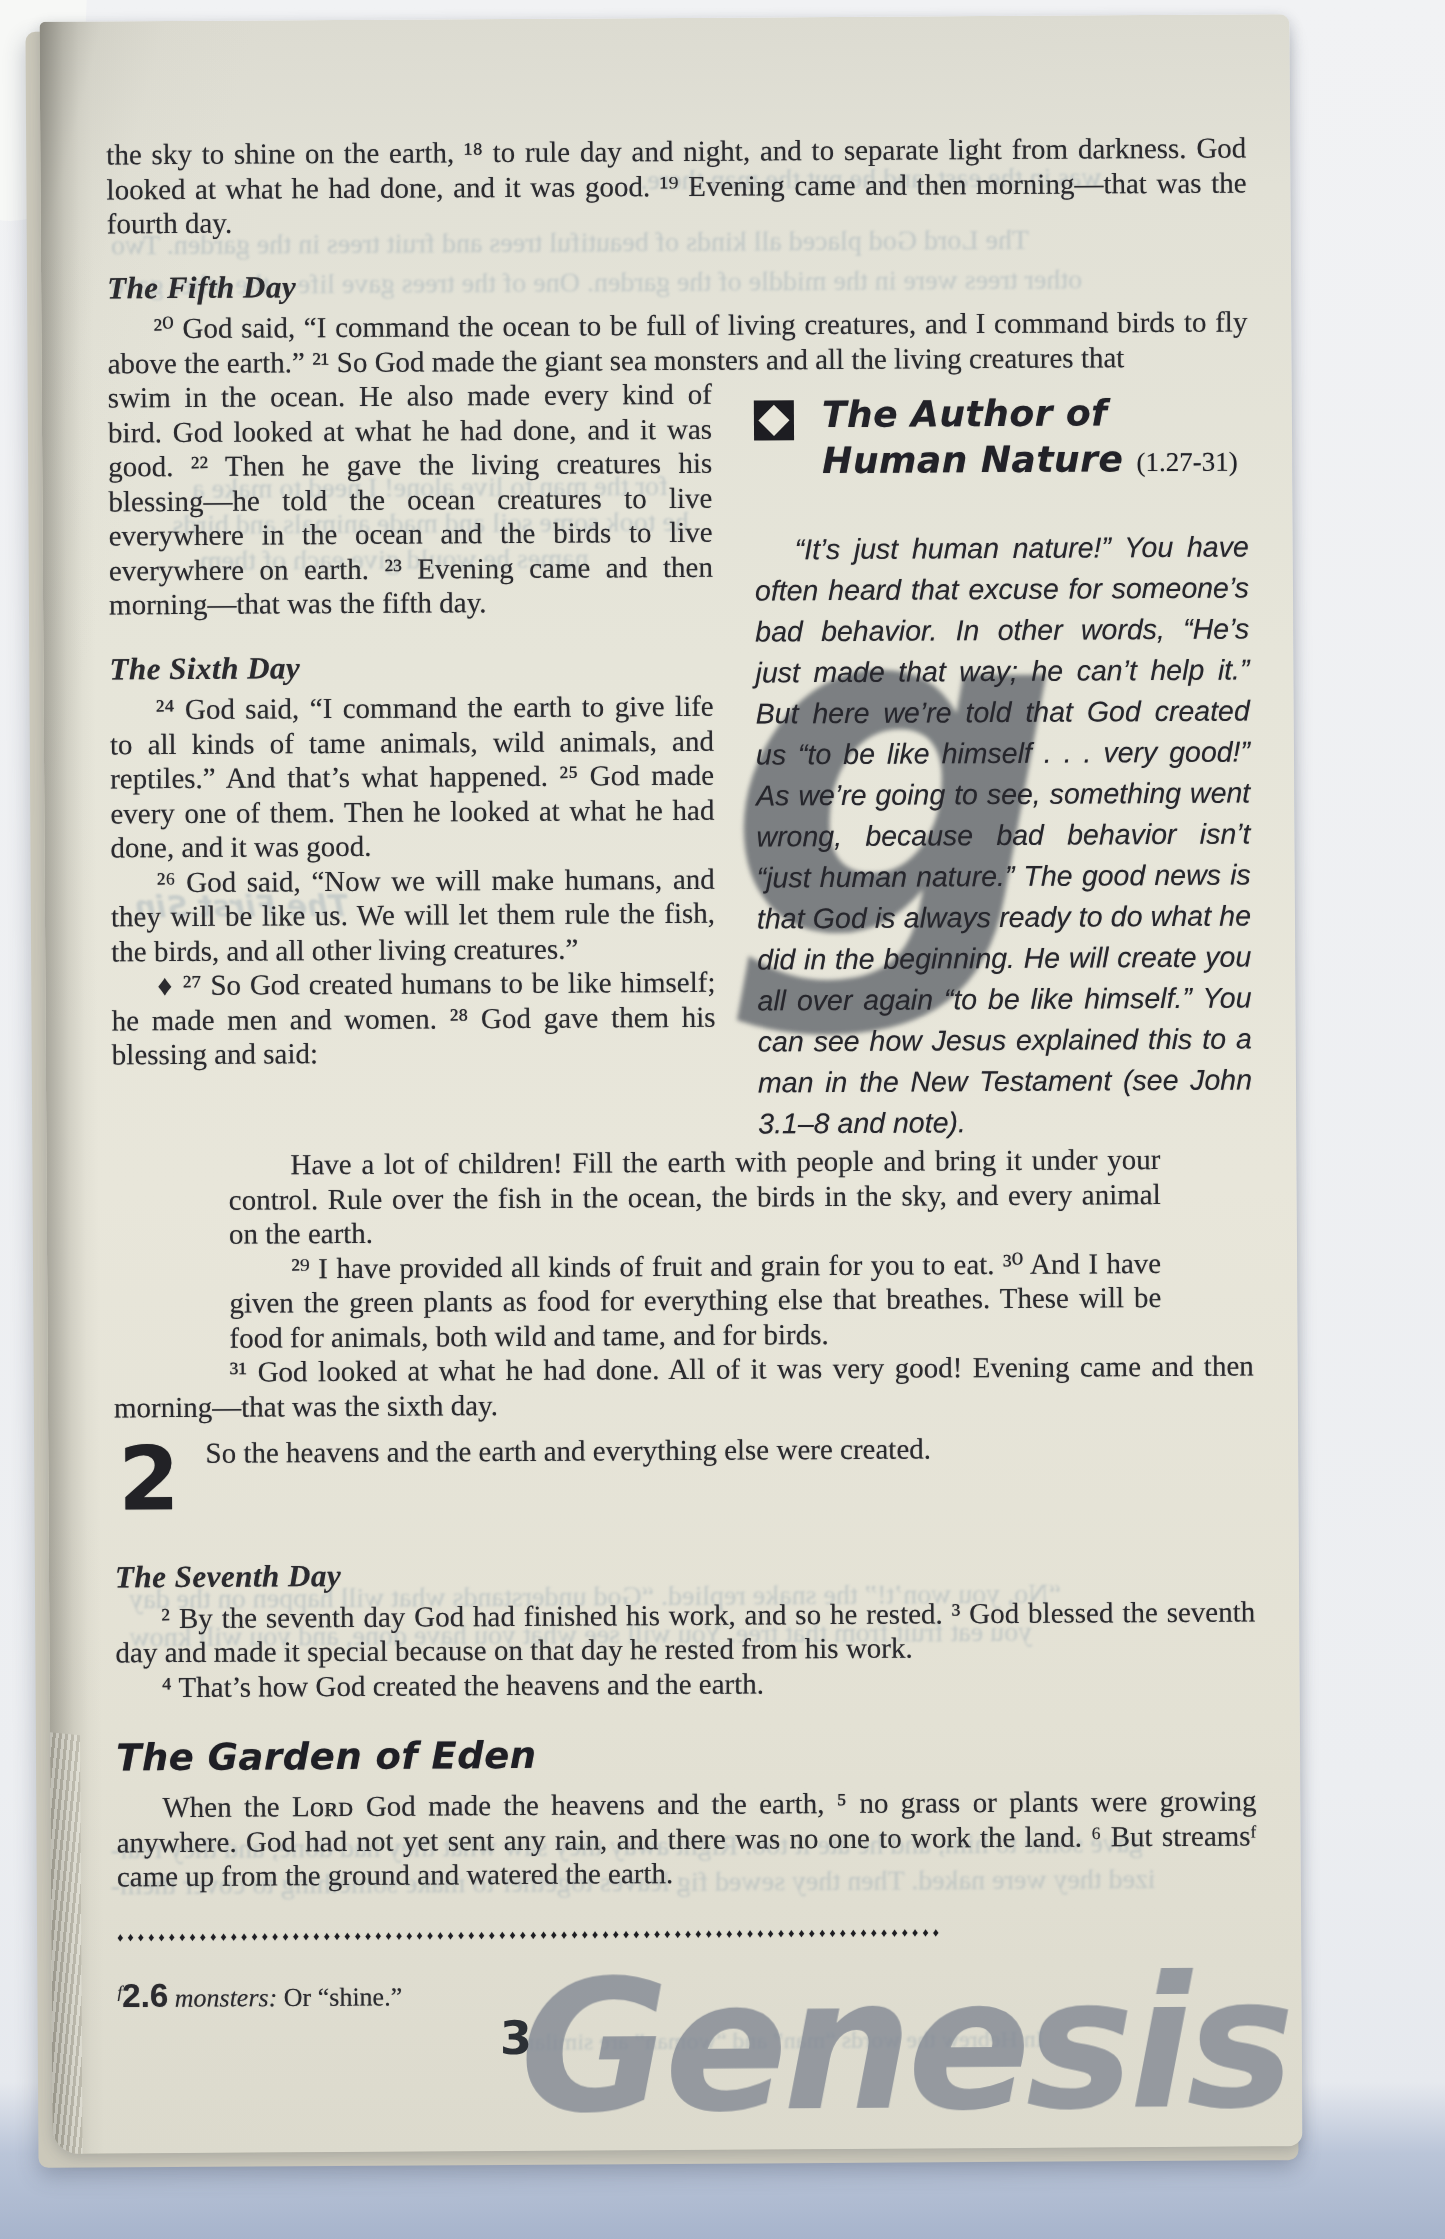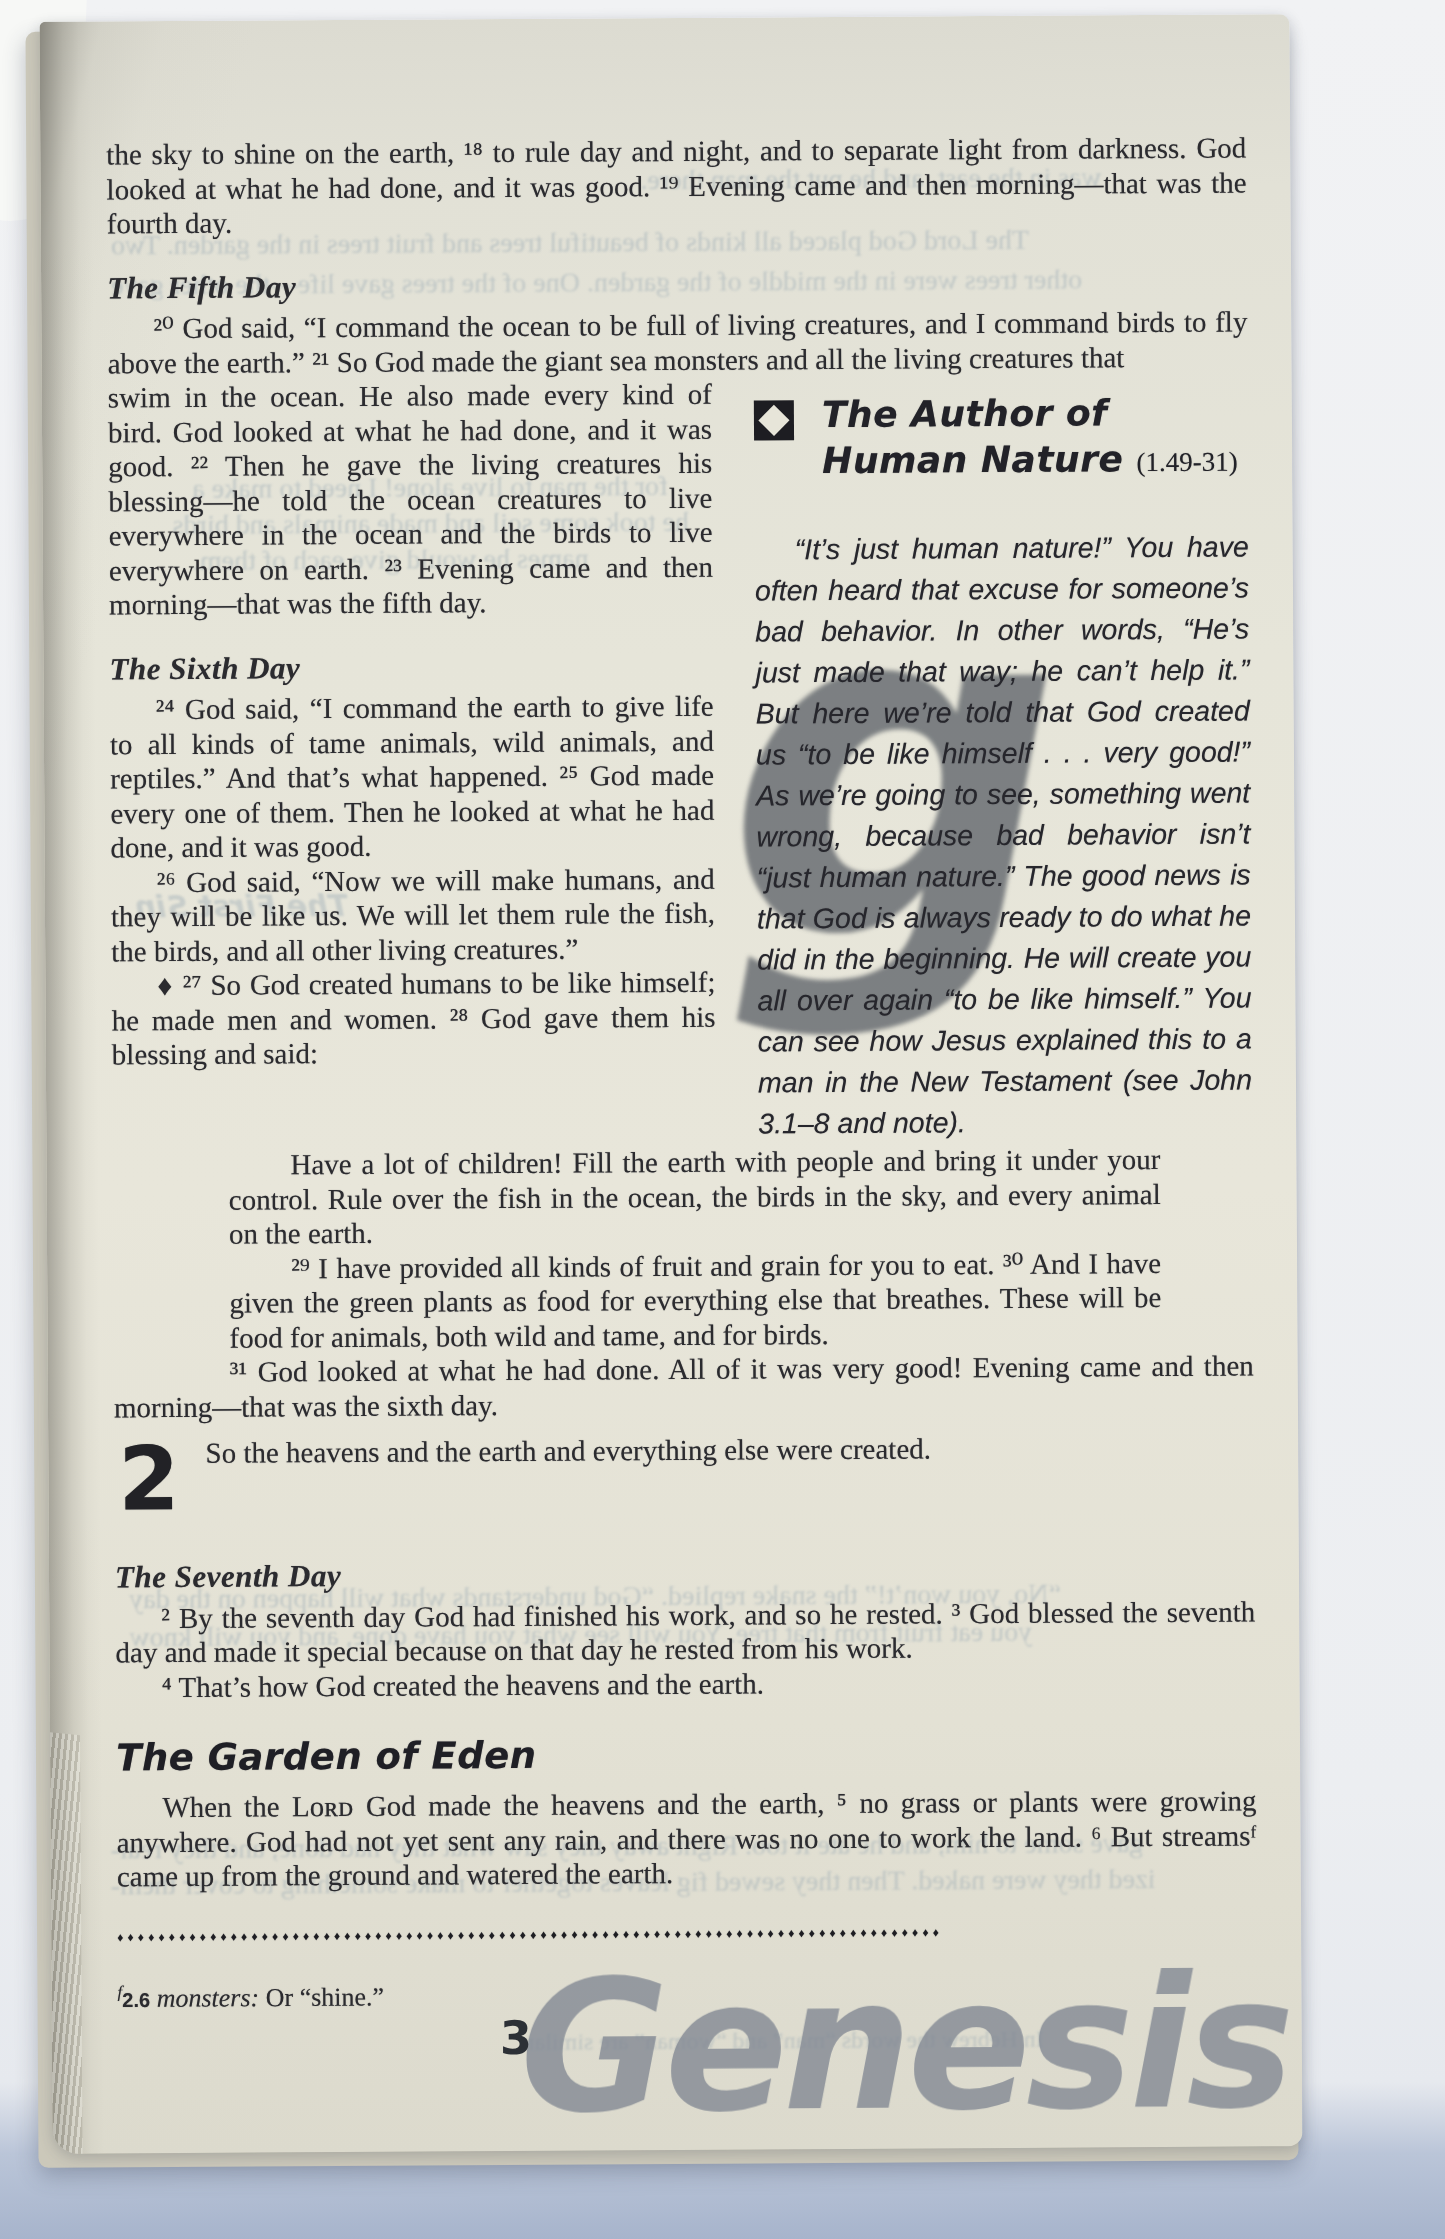--- a/index.html
+++ b/index.html
@@ -52,21 +52,21 @@
   .chapter2{display:flex;margin-top:10px;height:96px;}
   .ch2-num{font-family:"DejaVu Sans","Liberation Sans",sans-serif;font-weight:bold;
     font-size:88px;line-height:78px;color:#222226;margin:6px 26px 0 4px;flex:none;}
   .ch2-line{padding-top:2px;}
   .script-heading{font-family:"DejaVu Sans","Liberation Sans",sans-serif;font-weight:bold;font-style:italic;
     font-size:37px;line-height:40px;color:#1f1f25;margin:34px 0 12px 0;letter-spacing:.5px;}
   .fn-sep{margin-top:26px;font-size:12px;letter-spacing:4.2px;color:#1d1d22;
     white-space:nowrap;overflow:hidden;width:100%;}
   .footnote{margin-top:22px;font-size:26px;line-height:31px;}
   .fn-marker{font-style:italic;font-size:17px;vertical-align:super;}
-  .fn-ref{font-weight:bold;font-family:"Liberation Sans",sans-serif;font-size:20px;}
+  .fn-ref{font-weight:bold;font-family:"Liberation Sans",sans-serif;font-size:33px;}
   .fn-term{font-style:italic;}
   .pagenum{position:absolute;left:448px;top:1992px;font-family:"DejaVu Sans",sans-serif;
     font-weight:bold;font-size:46px;color:#2c3036;z-index:3;}
   .genesis{position:absolute;left:468px;top:1928px;z-index:2;
     font-family:"DejaVu Sans","Liberation Sans",sans-serif;font-weight:bold;font-style:italic;
     font-size:182px;line-height:200px;letter-spacing:-5px;
     color:rgba(128,135,146,.78);filter:blur(.7px);white-space:nowrap;}
   .ghost{position:absolute;transform:scaleX(-1);white-space:nowrap;z-index:0;
     font-size:28px;color:#8da0ae;opacity:.40;filter:blur(1.1px);}
   .ghost-bold{font-family:"DejaVu Sans",sans-serif;font-weight:bold;font-style:italic;opacity:.35;}
@@ -111,21 +111,21 @@
       </div>
 
       <div class="col-right">
         <div class="watermark-g">g</div>
         <div class="sb-head">
           <span class="sb-icon">
               <span class="diamond"></span>
             </span>
           <div class="sb-title">
             <span>The Author of Human Nature</span>
-            <span class="sb-ref">(1.49-31)</span>
+            <span class="sb-ref">(1.27-31)</span>
           </div>
         </div>
         <div class="sb-body">“It’s just human nature!” You have often heard that excuse for someone’s bad behavior. In other words, “He’s just made that way; he can’t help it.” But here we’re told that God created us “to be like himself . . . very good!” As we’re going to see, something went wrong, because bad behavior isn’t “just human nature.” The good news is that God is always ready to do what he did in the beginning. He will create you all over again “to be like himself.” You can see how Jesus explained this to a man in the New Testament (see John 3.1–8 and note).</div>
       </div>
     </div>
 
     <p class="quote qind">Have a lot of children! Fill the earth with people and bring it under your control. Rule over the fish in the ocean, the birds in the sky, and every animal on the earth.</p>
     <p class="quote qind">²⁹ I have provided all kinds of fruit and grain for you to eat. ³⁰ And I have given the green plants as food for everything else that breathes. These will be food for animals, both wild and tame, and for birds.</p>
     <p class="big-vind">³¹ God looked at what he had done. All of it was very good! Evening came and then morning—that was the sixth day.</p>
 

